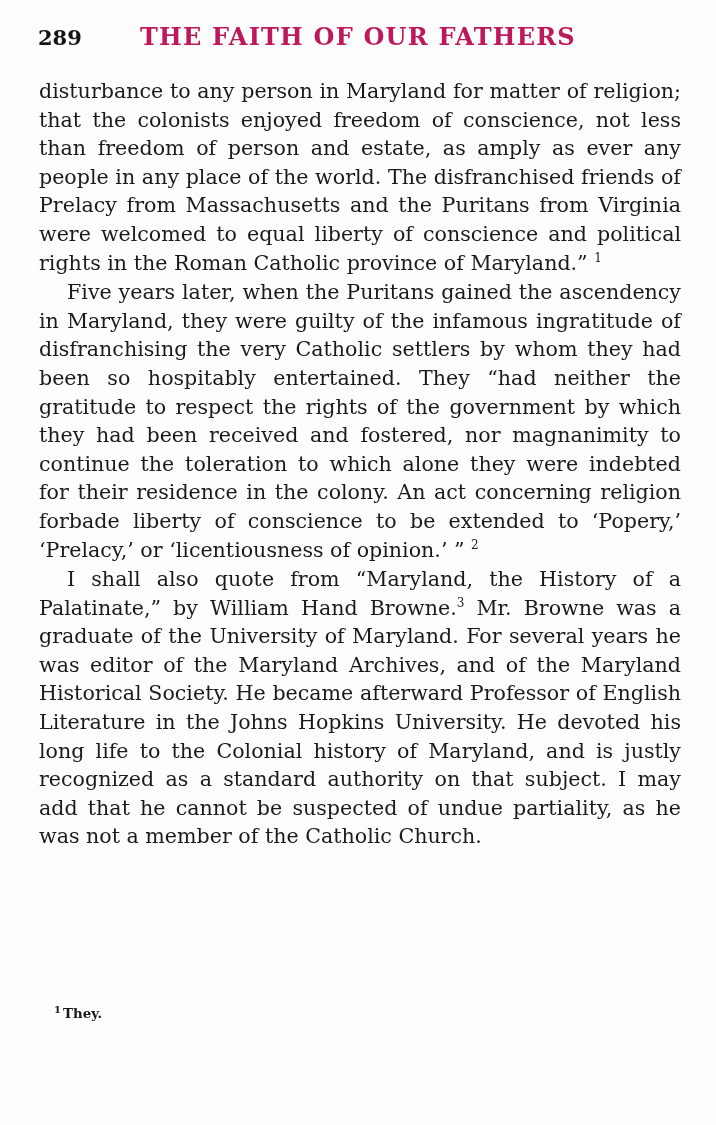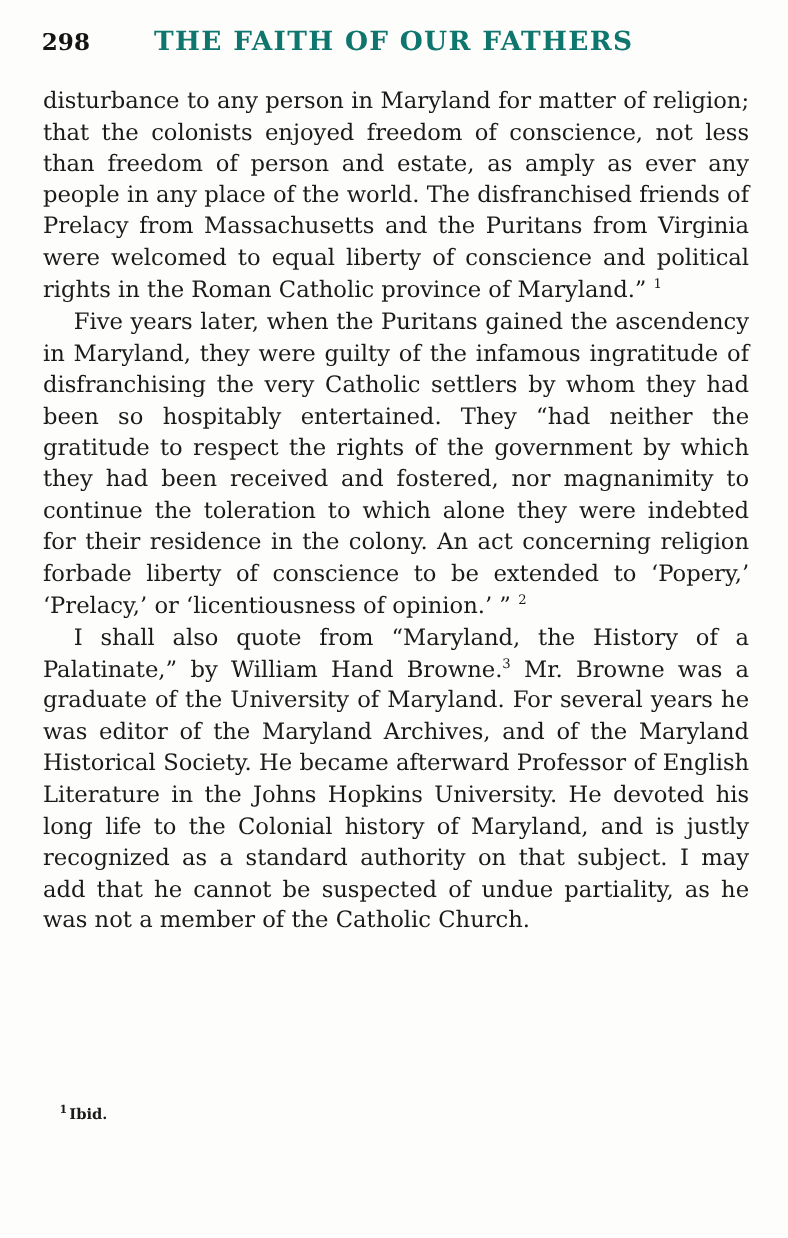--- a/index.html
+++ b/index.html
@@ -39,21 +39,21 @@
     letter-spacing: 0px;
     color: #141414;
   }
   .running-title {
     flex: 1;
     text-align: center;
     font-family: "DejaVu Serif", serif;
     font-weight: bold;
     font-size: 24px;
     letter-spacing: 1.2px;
-    color: #0f766e;
+    color: #be185d;
     padding-right: 44px;
   }
   .body-text {
     position: absolute;
     left: 38px;
     top: 76px;
     width: 644px;
   }
   p.para {
     margin: 1px;
@@ -97,31 +97,31 @@
     vertical-align: super;
     line-height: 0;
   }
 </style>
 </head>
 <body>
 
 <div class="page">
 
   <div class="header">
-    <span class="folio">298</span>
+    <span class="folio">289</span>
     <span class="running-title">THE FAITH OF OUR FATHERS</span>
   </div>
 
   <div class="body-text">
 
     <p class="para"><span>disturbance to any person in Maryland for matter of religion; that the colonists enjoyed freedom of conscience, not less than freedom of person and estate, as amply as ever any people in any place of the world.   The disfranchised friends of Prelacy from Massachusetts and the Puritans from Virginia were welcomed to equal liberty of conscience and political rights in the Roman Catholic province of Maryland.” </span><sup class="ref">1</sup></p>
 
     <p class="para indent"><span>Five years later, when the Puritans gained the ascendency in Maryland, they were guilty of the infamous ingratitude of disfranchising the very Catholic settlers by whom they had been so hospitably entertained.   They “had neither the gratitude to respect the rights of the government by which they had been received and fostered, nor magnanimity to continue the toleration to which alone they were indebted for their residence in the colony.   An act concerning religion forbade liberty of conscience to be extended to ‘Popery,’ ‘Prelacy,’ or ‘licentiousness of opinion.’ ” </span><sup class="ref">2</sup></p>
 
     <p class="para indent"><span>I shall also quote from “Maryland, the History of a Palatinate,” by William Hand Browne.</span><sup class="ref">3</sup><span>  Mr. Browne was a graduate of the University of Maryland.   For several years he was editor of the Maryland Archives, and of the Maryland Historical Society.   He became afterward Professor of English Literature in the Johns Hopkins University.   He devoted his long life to the Colonial history of Maryland, and is justly recognized as a standard authority on that subject.   I may add that he cannot be suspected of undue partiality, as he was not a member of the Catholic Church.</span></p>
 
   </div>
 
   <div class="footnotes">
-    <p class="footnote"><sup>1</sup><span>Ibid.</span></p>
+    <p class="footnote"><sup>1</sup><span>They.</span></p>
   </div>
 
 </div>
 
 </body></html>

